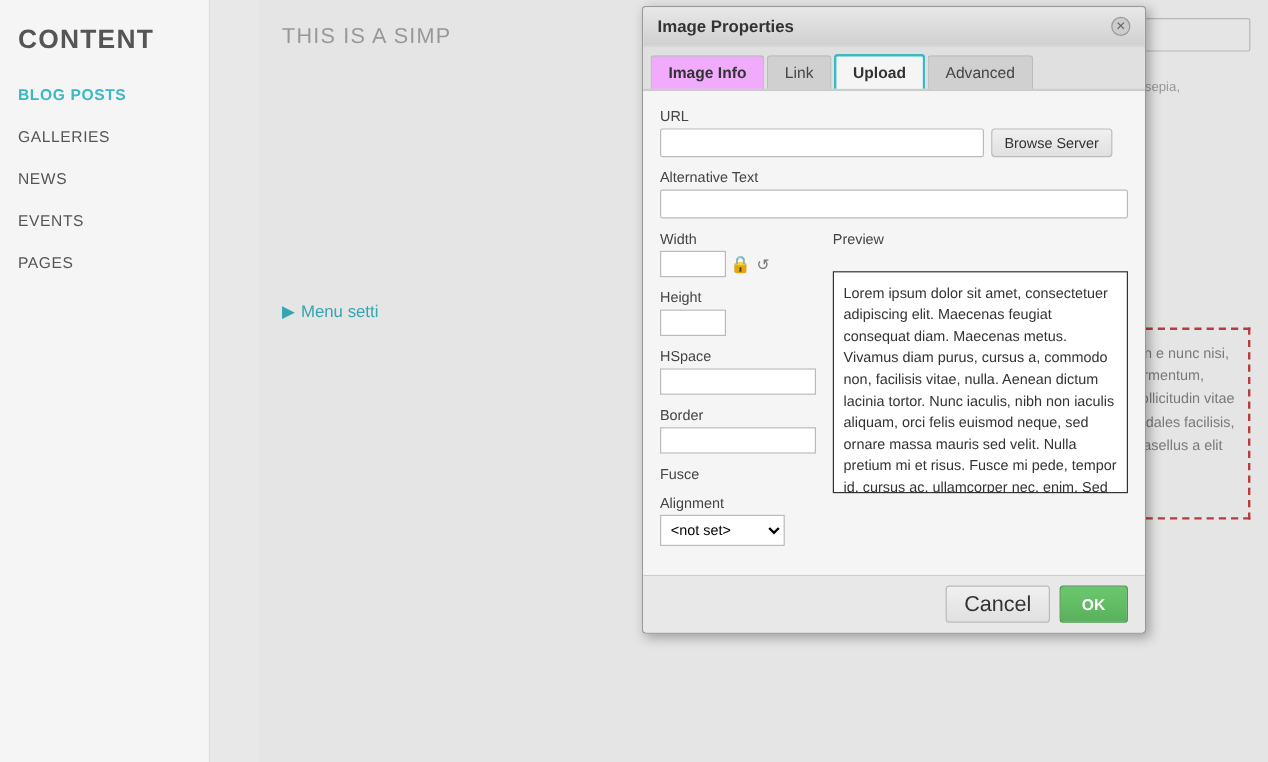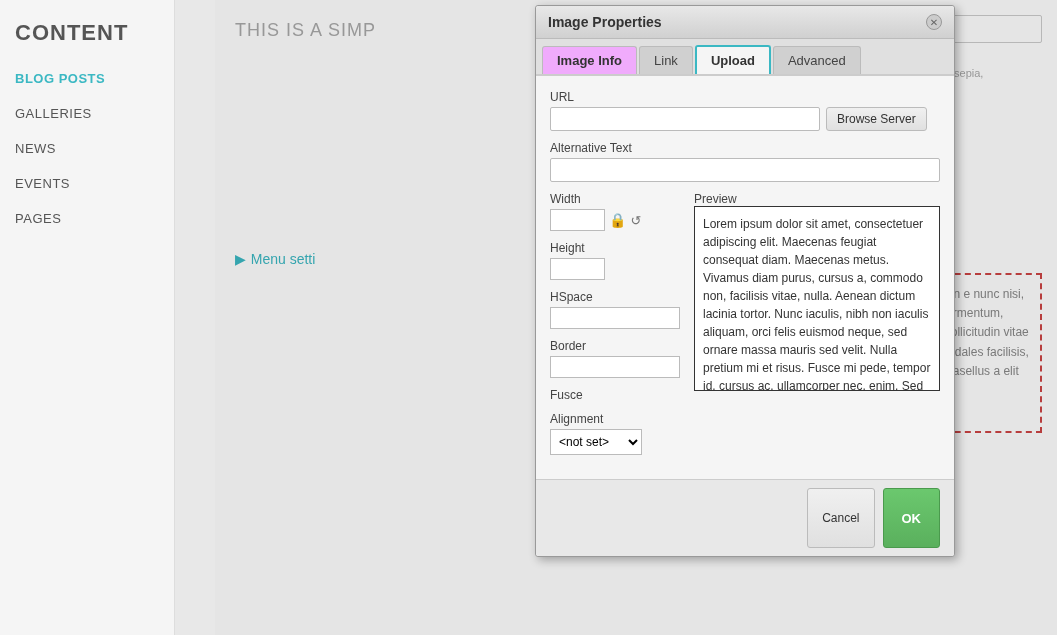--- a/index.html
+++ b/index.html
@@ -47,30 +47,30 @@
     .two-col { display: flex; gap: 14px; }
     .left-col { width: 130px; flex-shrink: 0; }
     .right-col { flex: 1; }
 
     .size-row { display: flex; align-items: center; gap: 4px; margin-bottom: 4px; }
     .size-input { width: 55px; height: 22px; border: 1px solid #bbb; background: #fff; padding: 2px 4px; font-size: 12px; }
     .lock-icon { font-size: 14px; color: #777; cursor: pointer; }
     .refresh-icon { font-size: 13px; color: #777; cursor: pointer; }
     .full-input { width: 100%; height: 22px; border: 1px solid #bbb; background: #fff; padding: 2px 4px; font-size: 12px; }
 
-    .select-input { width: 92px; height: 26px; border: 1px solid #bbb; background: #fff; font-size: 12px; padding: 2px 4px; }
+    .select-input { width: 104px; height: 26px; border: 1px solid #bbb; background: #fff; font-size: 12px; padding: 2px 4px; }
 
     
     .preview-section { flex: 1; }
-    .preview-label { font-size: 12px; color: #444; margin-bottom: 0; }
+    .preview-label { font-size: 12px; color: #444; margin-bottom: 20px; }
     .preview-box { border: 1px solid #333; background: #fff; height: 185px; overflow: hidden; padding: 8px; font-size: 12px; color: #333; line-height: 1.5; }
 
     
     .dialog-footer { display: flex; justify-content: flex-end; gap: 8px; padding: 8px 14px; border-top: 1px solid #ccc; background: #e8e8e8; border-radius: 0 0 3px 3px; }
-    .btn-cancel { padding: 22px 14px; background: linear-gradient(to bottom, #f0f0f0, #e0e0e0); border: 1px solid #bbb; border-radius: 3px; font-size: 12px; cursor: pointer; color: #333; }
+    .btn-cancel { padding: 4px 14px; background: linear-gradient(to bottom, #f0f0f0, #e0e0e0); border: 1px solid #bbb; border-radius: 3px; font-size: 18px; cursor: pointer; color: #333; }
     .btn-ok { padding: 5px 18px; background: linear-gradient(to bottom, #6bc86e, #5ab05d); border: 1px solid #4a9a4d; border-radius: 3px; font-size: 13px; cursor: pointer; color: #fff; font-weight: bold; }
 
     
     .menu-settings { color: #3bb8c3; font-size: 14px; margin-top: 15px; display: flex; align-items: center; gap: 5px; cursor: pointer; }
 
     
     .right-content { position: absolute; right: 0; top: 0; width: 280px; padding: 15px; }
     .search-bar { width: 100%; height: 28px; border: 1px solid #ccc; border-radius: 2px; padding: 4px 8px; margin-bottom: 8px; font-size: 12px; }
     .examples-text { font-size: 11px; color: #aaa; margin-top: 4px; }
 

